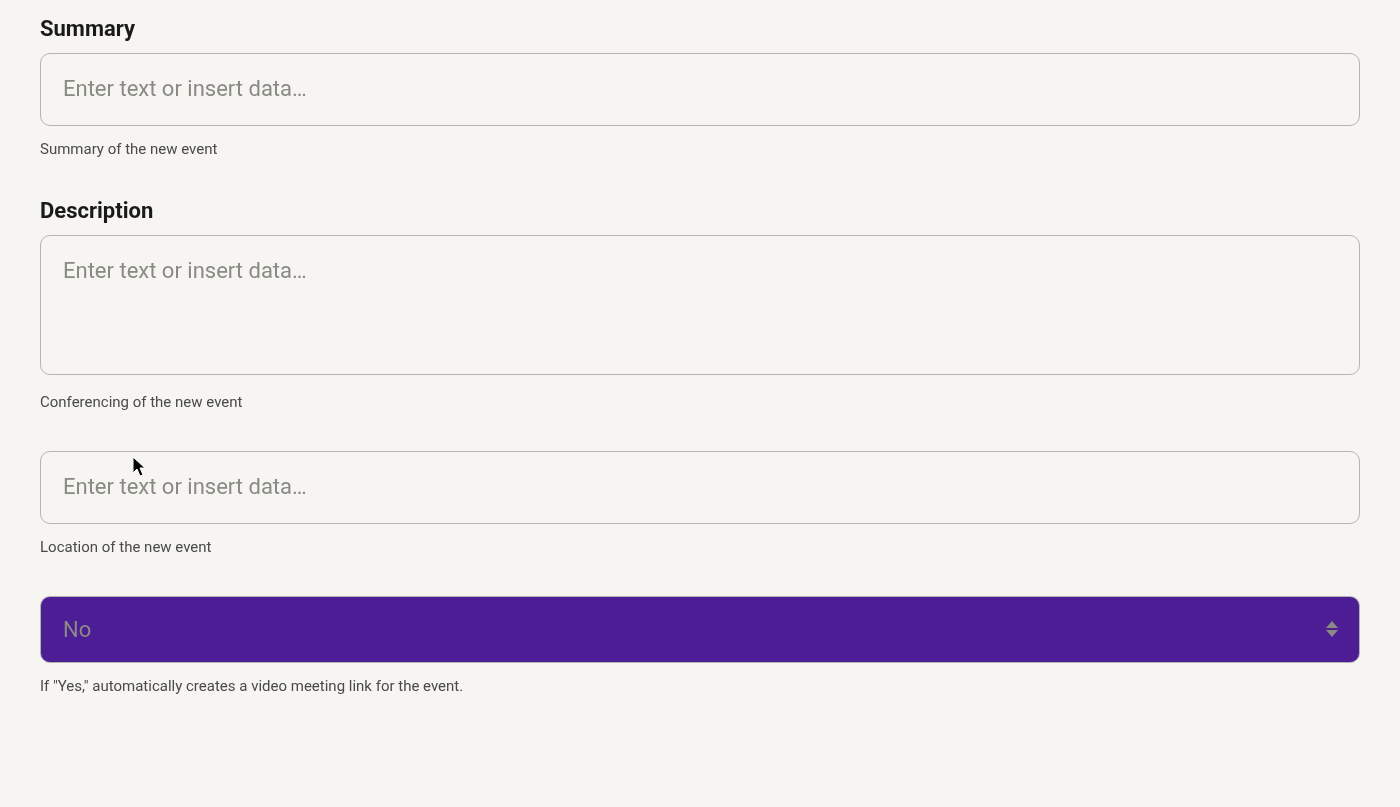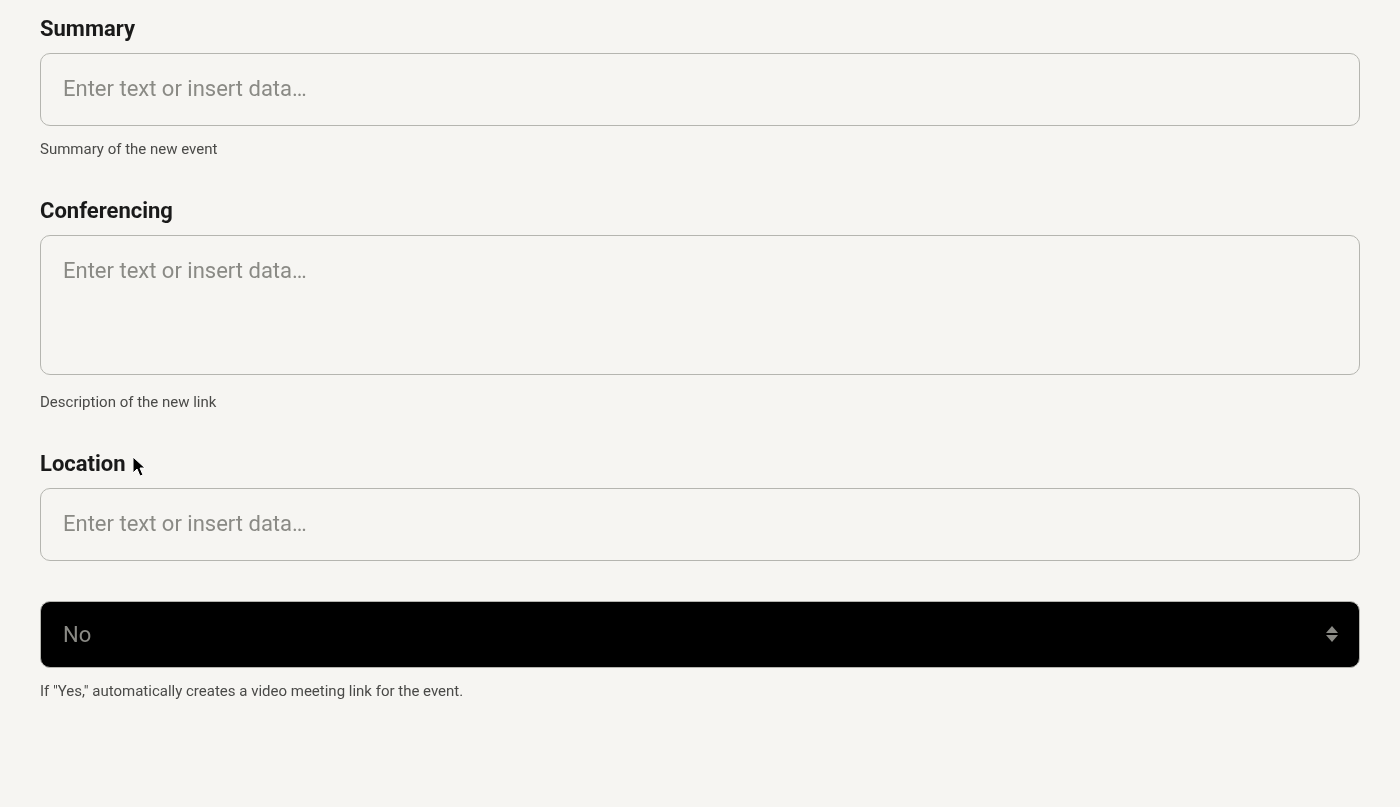--- a/index.html
+++ b/index.html
@@ -89,21 +89,21 @@
     .select-wrapper {
       position: relative;
       width: 100%;
     }
     .select-input {
       width: 100%;
       font-size: 22px;
       padding: 20px 50px 20px 22px;
       border: 1px solid #b5b5b0;
       border-radius: 10px;
-      background: #000000;
+      background: #4c1d95;
       color: #8a8a85;
       font-family: inherit;
       appearance: none;
       cursor: pointer;
       text-align: left;
     }
     .select-chevrons {
       position: absolute;
       right: 22px;
       top: 50%;
@@ -141,28 +141,28 @@
 
 <div class="form-container">
 
   <div class="field-group">
     <div class="field-label">Summary</div>
     <input type="text" class="text-input" placeholder="Enter text or insert data…" style="">
     <div class="helper-text">Summary of the new event</div>
   </div>
 
   <div class="field-group">
-    <div class="field-label">Conferencing</div>
+    <div class="field-label">Description</div>
     <textarea class="textarea-input" placeholder="Enter text or insert data…" style=""></textarea>
-    <div class="helper-text">Description of the new link</div>
+    <div class="helper-text">Conferencing of the new event</div>
   </div>
 
   <div class="field-group">
-    <div class="field-label">Location</div>
     <input type="text" class="text-input" placeholder="Enter text or insert data…" style="">
+    <div class="helper-text">Location of the new event</div>
   </div>
 
   <div class="field-group" style="margin-bottom:0;">
     <div class="select-wrapper">
       <button type="button" class="select-input">No</button>
       <span class="select-chevrons">
         <span class="chevron chevron-up"></span>
         <span class="chevron chevron-down"></span>
       </span>
     </div>

